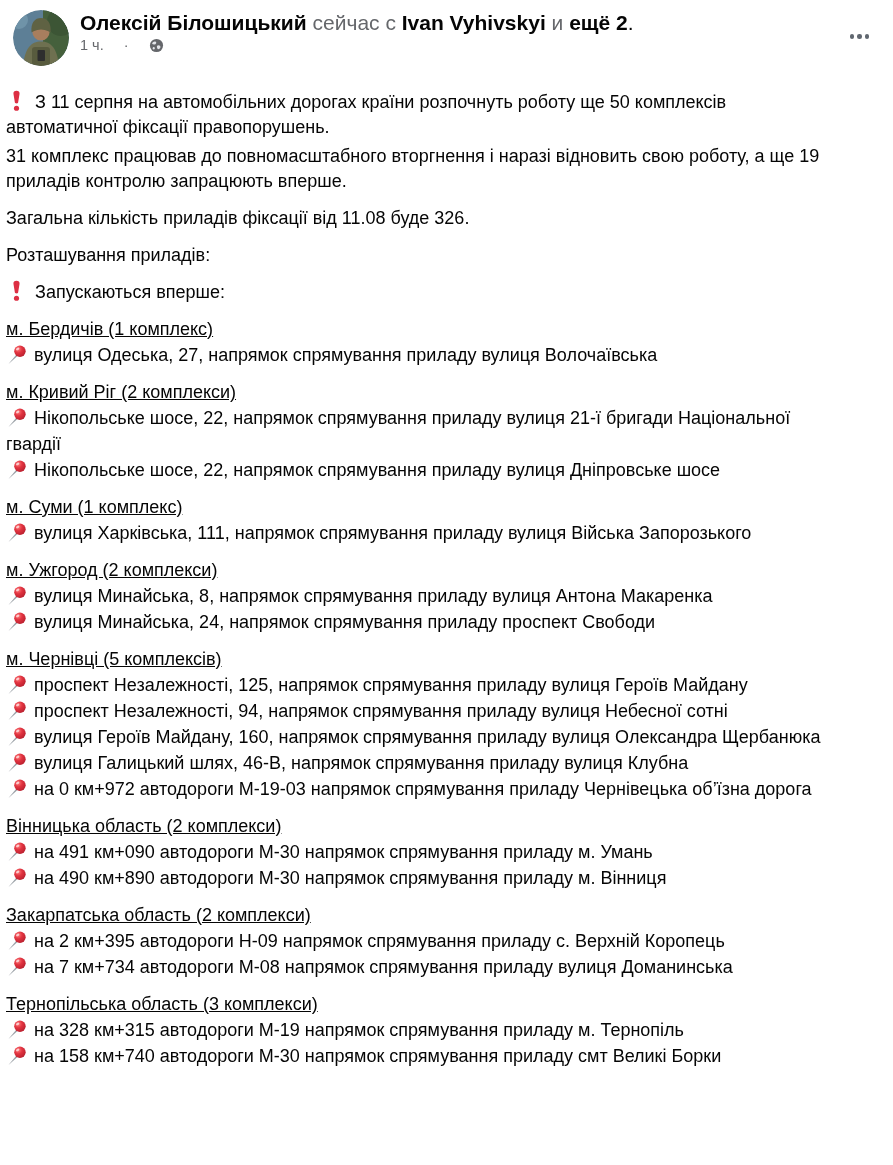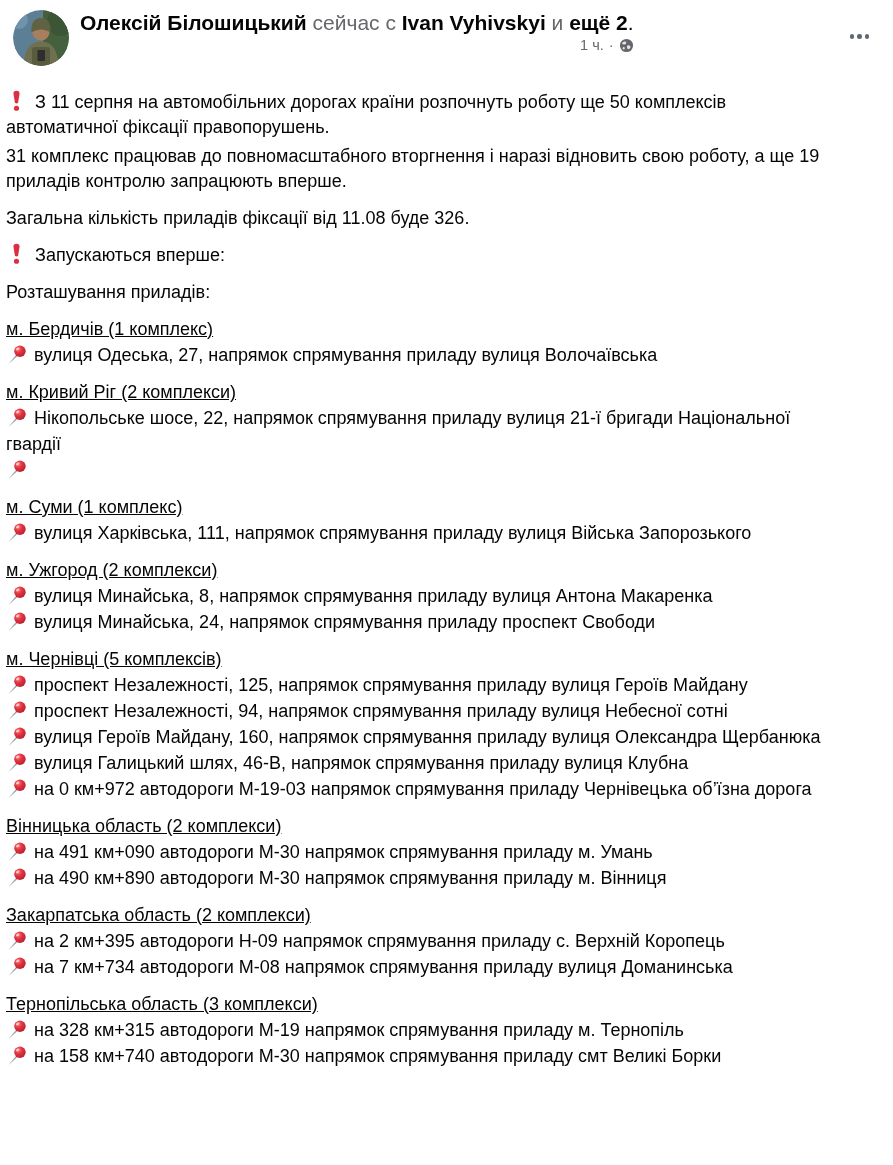--- a/index.html
+++ b/index.html
@@ -9,21 +9,21 @@
     color:#050505;
   }
   
   .header{display:flex;align-items:flex-start;padding:10px 16px 0 13px;position:relative;}
   .avatar{width:56px;height:56px;border-radius:50%;overflow:hidden;flex:0 0 56px;cursor:pointer;box-shadow:0 0 0 1px rgba(0,0,0,.08) inset;}
   .avatar svg{display:block;}
   .header-text{margin-left:11px;padding-top:1px;}
   .name-line{font-size:21px;line-height:23px;}
   .name-line .bold{font-weight:700;cursor:pointer;}
   .name-line .gray{color:#65676B;}
-  .time-line{font-size:14.5px;color:#65676B;display:flex;align-items:center;gap:5px;margin-top:3px;justify-content:flex-end;}
+  .time-line{font-size:14.5px;color:#65676B;display:flex;align-items:center;gap:20px;margin-top:3px;}
   .time-line .ts{cursor:pointer;}
   .more-btn{position:absolute;right:18px;top:24px;background:none;border:none;display:flex;gap:3px;padding:10px 6px;cursor:pointer;align-items:center;}
   .more-btn i{width:4.5px;height:4.5px;border-radius:50%;background:#606770;display:block;}
   
   .post-body{margin:24px 0 0 6px;width:826px;font-size:18px;}
   .block{margin-bottom:12px;line-height:25px;}
   .block.tight{margin-bottom:4px;}
   .group-heading{line-height:25px;text-decoration:underline;}
   .pin-line{line-height:26px;}
   .ex-icon{width:13px;height:21px;vertical-align:-3px;margin:0 7px 0 4px;}
@@ -84,27 +84,27 @@
 
   <div class="post-body">
       <div class="block tight">
   <svg class="ex-icon" viewBox="0 0 12 22">
     <path d="M6,0.8 C8.2,0.8 9.4,1.9 9.2,3.8 L7.7,13.2 C7.5,14.5 4.5,14.5 4.3,13.2 L2.8,3.8 C2.6,1.9 3.8,0.8 6,0.8 Z" fill="#DD2F44"></path>
     <circle cx="6" cy="19.1" r="2.7" fill="#DD2F44"></circle>
   </svg>
 <span>З 11 серпня на автомобільних дорогах країни розпочнуть роботу ще 50 комплексів автоматичної фіксації правопорушень.</span></div>
       <div class="block"><span>31 комплекс працював до повномасштабного вторгнення і наразі відновить свою роботу, а ще 19 приладів контролю запрацюють вперше.</span></div>
       <div class="block"><span>Загальна кількість приладів фіксації від 11.08 буде 326.</span></div>
+      <div class="block"><span>Розташування приладів:</span></div>
       <div class="block">
   <svg class="ex-icon" viewBox="0 0 12 22">
     <path d="M6,0.8 C8.2,0.8 9.4,1.9 9.2,3.8 L7.7,13.2 C7.5,14.5 4.5,14.5 4.3,13.2 L2.8,3.8 C2.6,1.9 3.8,0.8 6,0.8 Z" fill="#DD2F44"></path>
     <circle cx="6" cy="19.1" r="2.7" fill="#DD2F44"></circle>
   </svg>
 <span>Запускаються вперше:</span></div>
-      <div class="block"><span>Розташування приладів:</span></div>
       <div class="block">
         <div class="group-heading"><span>м. Бердичів (1 комплекс)</span></div>
         <div class="pin-line">
   <svg class="pin-icon" viewBox="0 0 22 22">
     <defs>
       <radialGradient id="pinhead" cx="35%" cy="30%" r="75%">
         <stop offset="0%" stop-color="#ff7d7d"></stop>
         <stop offset="45%" stop-color="#e23440"></stop>
         <stop offset="100%" stop-color="#b81f2e"></stop>
       </radialGradient>
@@ -137,231 +137,231 @@
       <radialGradient id="pinhead" cx="35%" cy="30%" r="75%">
         <stop offset="0%" stop-color="#ff7d7d"></stop>
         <stop offset="45%" stop-color="#e23440"></stop>
         <stop offset="100%" stop-color="#b81f2e"></stop>
       </radialGradient>
     </defs>
     <path d="M2.6,20.9 L11.4,10.6 L12.9,11.9 Z" fill="#9AA0A6"></path>
     <circle cx="14.6" cy="7.6" r="6" fill="url(#pinhead)"></circle>
     <ellipse cx="12.2" cy="5.2" rx="1.9" ry="1.3" fill="#ffffff" opacity="0.65" transform="rotate(-30 12.2 5.2)"></ellipse>
   </svg>
+<span>Нікопольське шосе, 22, напрямок спрямування приладу вулиця Дніпровське шосе</span></div>
+      </div>
+      <div class="block">
+        <div class="group-heading"><span>м. Суми (1 комплекс)</span></div>
+        <div class="pin-line">
+  <svg class="pin-icon" viewBox="0 0 22 22">
+    <defs>
+      <radialGradient id="pinhead" cx="35%" cy="30%" r="75%">
+        <stop offset="0%" stop-color="#ff7d7d"></stop>
+        <stop offset="45%" stop-color="#e23440"></stop>
+        <stop offset="100%" stop-color="#b81f2e"></stop>
+      </radialGradient>
+    </defs>
+    <path d="M2.6,20.9 L11.4,10.6 L12.9,11.9 Z" fill="#9AA0A6"></path>
+    <circle cx="14.6" cy="7.6" r="6" fill="url(#pinhead)"></circle>
+    <ellipse cx="12.2" cy="5.2" rx="1.9" ry="1.3" fill="#ffffff" opacity="0.65" transform="rotate(-30 12.2 5.2)"></ellipse>
+  </svg>
+<span>вулиця Харківська, 111, напрямок спрямування приладу вулиця Війська Запорозького</span></div>
+      </div>
+      <div class="block">
+        <div class="group-heading"><span>м. Ужгород (2 комплекси)</span></div>
+        <div class="pin-line">
+  <svg class="pin-icon" viewBox="0 0 22 22">
+    <defs>
+      <radialGradient id="pinhead" cx="35%" cy="30%" r="75%">
+        <stop offset="0%" stop-color="#ff7d7d"></stop>
+        <stop offset="45%" stop-color="#e23440"></stop>
+        <stop offset="100%" stop-color="#b81f2e"></stop>
+      </radialGradient>
+    </defs>
+    <path d="M2.6,20.9 L11.4,10.6 L12.9,11.9 Z" fill="#9AA0A6"></path>
+    <circle cx="14.6" cy="7.6" r="6" fill="url(#pinhead)"></circle>
+    <ellipse cx="12.2" cy="5.2" rx="1.9" ry="1.3" fill="#ffffff" opacity="0.65" transform="rotate(-30 12.2 5.2)"></ellipse>
+  </svg>
+<span>вулиця Минайська, 8, напрямок спрямування приладу вулиця Антона Макаренка</span></div>
+        <div class="pin-line">
+  <svg class="pin-icon" viewBox="0 0 22 22">
+    <defs>
+      <radialGradient id="pinhead" cx="35%" cy="30%" r="75%">
+        <stop offset="0%" stop-color="#ff7d7d"></stop>
+        <stop offset="45%" stop-color="#e23440"></stop>
+        <stop offset="100%" stop-color="#b81f2e"></stop>
+      </radialGradient>
+    </defs>
+    <path d="M2.6,20.9 L11.4,10.6 L12.9,11.9 Z" fill="#9AA0A6"></path>
+    <circle cx="14.6" cy="7.6" r="6" fill="url(#pinhead)"></circle>
+    <ellipse cx="12.2" cy="5.2" rx="1.9" ry="1.3" fill="#ffffff" opacity="0.65" transform="rotate(-30 12.2 5.2)"></ellipse>
+  </svg>
+<span>вулиця Минайська, 24, напрямок спрямування приладу проспект Свободи</span></div>
+      </div>
+      <div class="block">
+        <div class="group-heading"><span>м. Чернівці (5 комплексів)</span></div>
+        <div class="pin-line">
+  <svg class="pin-icon" viewBox="0 0 22 22">
+    <defs>
+      <radialGradient id="pinhead" cx="35%" cy="30%" r="75%">
+        <stop offset="0%" stop-color="#ff7d7d"></stop>
+        <stop offset="45%" stop-color="#e23440"></stop>
+        <stop offset="100%" stop-color="#b81f2e"></stop>
+      </radialGradient>
+    </defs>
+    <path d="M2.6,20.9 L11.4,10.6 L12.9,11.9 Z" fill="#9AA0A6"></path>
+    <circle cx="14.6" cy="7.6" r="6" fill="url(#pinhead)"></circle>
+    <ellipse cx="12.2" cy="5.2" rx="1.9" ry="1.3" fill="#ffffff" opacity="0.65" transform="rotate(-30 12.2 5.2)"></ellipse>
+  </svg>
+<span>проспект Незалежності, 125, напрямок спрямування приладу вулиця Героїв Майдану</span></div>
+        <div class="pin-line">
+  <svg class="pin-icon" viewBox="0 0 22 22">
+    <defs>
+      <radialGradient id="pinhead" cx="35%" cy="30%" r="75%">
+        <stop offset="0%" stop-color="#ff7d7d"></stop>
+        <stop offset="45%" stop-color="#e23440"></stop>
+        <stop offset="100%" stop-color="#b81f2e"></stop>
+      </radialGradient>
+    </defs>
+    <path d="M2.6,20.9 L11.4,10.6 L12.9,11.9 Z" fill="#9AA0A6"></path>
+    <circle cx="14.6" cy="7.6" r="6" fill="url(#pinhead)"></circle>
+    <ellipse cx="12.2" cy="5.2" rx="1.9" ry="1.3" fill="#ffffff" opacity="0.65" transform="rotate(-30 12.2 5.2)"></ellipse>
+  </svg>
+<span>проспект Незалежності, 94, напрямок спрямування приладу вулиця Небесної сотні</span></div>
+        <div class="pin-line">
+  <svg class="pin-icon" viewBox="0 0 22 22">
+    <defs>
+      <radialGradient id="pinhead" cx="35%" cy="30%" r="75%">
+        <stop offset="0%" stop-color="#ff7d7d"></stop>
+        <stop offset="45%" stop-color="#e23440"></stop>
+        <stop offset="100%" stop-color="#b81f2e"></stop>
+      </radialGradient>
+    </defs>
+    <path d="M2.6,20.9 L11.4,10.6 L12.9,11.9 Z" fill="#9AA0A6"></path>
+    <circle cx="14.6" cy="7.6" r="6" fill="url(#pinhead)"></circle>
+    <ellipse cx="12.2" cy="5.2" rx="1.9" ry="1.3" fill="#ffffff" opacity="0.65" transform="rotate(-30 12.2 5.2)"></ellipse>
+  </svg>
+<span>вулиця Героїв Майдану, 160, напрямок спрямування приладу вулиця Олександра Щербанюка</span></div>
+        <div class="pin-line">
+  <svg class="pin-icon" viewBox="0 0 22 22">
+    <defs>
+      <radialGradient id="pinhead" cx="35%" cy="30%" r="75%">
+        <stop offset="0%" stop-color="#ff7d7d"></stop>
+        <stop offset="45%" stop-color="#e23440"></stop>
+        <stop offset="100%" stop-color="#b81f2e"></stop>
+      </radialGradient>
+    </defs>
+    <path d="M2.6,20.9 L11.4,10.6 L12.9,11.9 Z" fill="#9AA0A6"></path>
+    <circle cx="14.6" cy="7.6" r="6" fill="url(#pinhead)"></circle>
+    <ellipse cx="12.2" cy="5.2" rx="1.9" ry="1.3" fill="#ffffff" opacity="0.65" transform="rotate(-30 12.2 5.2)"></ellipse>
+  </svg>
+<span>вулиця Галицький шлях, 46-В, напрямок спрямування приладу вулиця Клубна</span></div>
+        <div class="pin-line">
+  <svg class="pin-icon" viewBox="0 0 22 22">
+    <defs>
+      <radialGradient id="pinhead" cx="35%" cy="30%" r="75%">
+        <stop offset="0%" stop-color="#ff7d7d"></stop>
+        <stop offset="45%" stop-color="#e23440"></stop>
+        <stop offset="100%" stop-color="#b81f2e"></stop>
+      </radialGradient>
+    </defs>
+    <path d="M2.6,20.9 L11.4,10.6 L12.9,11.9 Z" fill="#9AA0A6"></path>
+    <circle cx="14.6" cy="7.6" r="6" fill="url(#pinhead)"></circle>
+    <ellipse cx="12.2" cy="5.2" rx="1.9" ry="1.3" fill="#ffffff" opacity="0.65" transform="rotate(-30 12.2 5.2)"></ellipse>
+  </svg>
+<span>на 0 км+972 автодороги М-19-03 напрямок спрямування приладу Чернівецька об’їзна дорога</span></div>
+      </div>
+      <div class="block">
+        <div class="group-heading"><span>Вінницька область (2 комплекси)</span></div>
+        <div class="pin-line">
+  <svg class="pin-icon" viewBox="0 0 22 22">
+    <defs>
+      <radialGradient id="pinhead" cx="35%" cy="30%" r="75%">
+        <stop offset="0%" stop-color="#ff7d7d"></stop>
+        <stop offset="45%" stop-color="#e23440"></stop>
+        <stop offset="100%" stop-color="#b81f2e"></stop>
+      </radialGradient>
+    </defs>
+    <path d="M2.6,20.9 L11.4,10.6 L12.9,11.9 Z" fill="#9AA0A6"></path>
+    <circle cx="14.6" cy="7.6" r="6" fill="url(#pinhead)"></circle>
+    <ellipse cx="12.2" cy="5.2" rx="1.9" ry="1.3" fill="#ffffff" opacity="0.65" transform="rotate(-30 12.2 5.2)"></ellipse>
+  </svg>
+<span>на 491 км+090 автодороги М-30 напрямок спрямування приладу м. Умань</span></div>
+        <div class="pin-line">
+  <svg class="pin-icon" viewBox="0 0 22 22">
+    <defs>
+      <radialGradient id="pinhead" cx="35%" cy="30%" r="75%">
+        <stop offset="0%" stop-color="#ff7d7d"></stop>
+        <stop offset="45%" stop-color="#e23440"></stop>
+        <stop offset="100%" stop-color="#b81f2e"></stop>
+      </radialGradient>
+    </defs>
+    <path d="M2.6,20.9 L11.4,10.6 L12.9,11.9 Z" fill="#9AA0A6"></path>
+    <circle cx="14.6" cy="7.6" r="6" fill="url(#pinhead)"></circle>
+    <ellipse cx="12.2" cy="5.2" rx="1.9" ry="1.3" fill="#ffffff" opacity="0.65" transform="rotate(-30 12.2 5.2)"></ellipse>
+  </svg>
+<span>на 490 км+890 автодороги М-30 напрямок спрямування приладу м. Вінниця</span></div>
+      </div>
+      <div class="block">
+        <div class="group-heading"><span>Закарпатська область (2 комплекси)</span></div>
+        <div class="pin-line">
+  <svg class="pin-icon" viewBox="0 0 22 22">
+    <defs>
+      <radialGradient id="pinhead" cx="35%" cy="30%" r="75%">
+        <stop offset="0%" stop-color="#ff7d7d"></stop>
+        <stop offset="45%" stop-color="#e23440"></stop>
+        <stop offset="100%" stop-color="#b81f2e"></stop>
+      </radialGradient>
+    </defs>
+    <path d="M2.6,20.9 L11.4,10.6 L12.9,11.9 Z" fill="#9AA0A6"></path>
+    <circle cx="14.6" cy="7.6" r="6" fill="url(#pinhead)"></circle>
+    <ellipse cx="12.2" cy="5.2" rx="1.9" ry="1.3" fill="#ffffff" opacity="0.65" transform="rotate(-30 12.2 5.2)"></ellipse>
+  </svg>
+<span>на 2 км+395 автодороги Н-09 напрямок спрямування приладу с. Верхній Коропець</span></div>
+        <div class="pin-line">
+  <svg class="pin-icon" viewBox="0 0 22 22">
+    <defs>
+      <radialGradient id="pinhead" cx="35%" cy="30%" r="75%">
+        <stop offset="0%" stop-color="#ff7d7d"></stop>
+        <stop offset="45%" stop-color="#e23440"></stop>
+        <stop offset="100%" stop-color="#b81f2e"></stop>
+      </radialGradient>
+    </defs>
+    <path d="M2.6,20.9 L11.4,10.6 L12.9,11.9 Z" fill="#9AA0A6"></path>
+    <circle cx="14.6" cy="7.6" r="6" fill="url(#pinhead)"></circle>
+    <ellipse cx="12.2" cy="5.2" rx="1.9" ry="1.3" fill="#ffffff" opacity="0.65" transform="rotate(-30 12.2 5.2)"></ellipse>
+  </svg>
+<span>на 7 км+734 автодороги М-08 напрямок спрямування приладу вулиця Доманинська</span></div>
+      </div>
+      <div class="block">
+        <div class="group-heading"><span>Тернопільська область (3 комплекси)</span></div>
+        <div class="pin-line">
+  <svg class="pin-icon" viewBox="0 0 22 22">
+    <defs>
+      <radialGradient id="pinhead" cx="35%" cy="30%" r="75%">
+        <stop offset="0%" stop-color="#ff7d7d"></stop>
+        <stop offset="45%" stop-color="#e23440"></stop>
+        <stop offset="100%" stop-color="#b81f2e"></stop>
+      </radialGradient>
+    </defs>
+    <path d="M2.6,20.9 L11.4,10.6 L12.9,11.9 Z" fill="#9AA0A6"></path>
+    <circle cx="14.6" cy="7.6" r="6" fill="url(#pinhead)"></circle>
+    <ellipse cx="12.2" cy="5.2" rx="1.9" ry="1.3" fill="#ffffff" opacity="0.65" transform="rotate(-30 12.2 5.2)"></ellipse>
+  </svg>
+<span>на 328 км+315 автодороги М-19 напрямок спрямування приладу м. Тернопіль</span></div>
+        <div class="pin-line">
+  <svg class="pin-icon" viewBox="0 0 22 22">
+    <defs>
+      <radialGradient id="pinhead" cx="35%" cy="30%" r="75%">
+        <stop offset="0%" stop-color="#ff7d7d"></stop>
+        <stop offset="45%" stop-color="#e23440"></stop>
+        <stop offset="100%" stop-color="#b81f2e"></stop>
+      </radialGradient>
+    </defs>
+    <path d="M2.6,20.9 L11.4,10.6 L12.9,11.9 Z" fill="#9AA0A6"></path>
+    <circle cx="14.6" cy="7.6" r="6" fill="url(#pinhead)"></circle>
+    <ellipse cx="12.2" cy="5.2" rx="1.9" ry="1.3" fill="#ffffff" opacity="0.65" transform="rotate(-30 12.2 5.2)"></ellipse>
+  </svg>
+<span>на 158 км+740 автодороги М-30 напрямок спрямування приладу смт Великі Борки</span></div>
+      </div>
+    </div>
+
 </div>
-      </div>
-      <div class="block">
-        <div class="group-heading"><span>м. Суми (1 комплекс)</span></div>
-        <div class="pin-line">
-  <svg class="pin-icon" viewBox="0 0 22 22">
-    <defs>
-      <radialGradient id="pinhead" cx="35%" cy="30%" r="75%">
-        <stop offset="0%" stop-color="#ff7d7d"></stop>
-        <stop offset="45%" stop-color="#e23440"></stop>
-        <stop offset="100%" stop-color="#b81f2e"></stop>
-      </radialGradient>
-    </defs>
-    <path d="M2.6,20.9 L11.4,10.6 L12.9,11.9 Z" fill="#9AA0A6"></path>
-    <circle cx="14.6" cy="7.6" r="6" fill="url(#pinhead)"></circle>
-    <ellipse cx="12.2" cy="5.2" rx="1.9" ry="1.3" fill="#ffffff" opacity="0.65" transform="rotate(-30 12.2 5.2)"></ellipse>
-  </svg>
-<span>вулиця Харківська, 111, напрямок спрямування приладу вулиця Війська Запорозького</span></div>
-      </div>
-      <div class="block">
-        <div class="group-heading"><span>м. Ужгород (2 комплекси)</span></div>
-        <div class="pin-line">
-  <svg class="pin-icon" viewBox="0 0 22 22">
-    <defs>
-      <radialGradient id="pinhead" cx="35%" cy="30%" r="75%">
-        <stop offset="0%" stop-color="#ff7d7d"></stop>
-        <stop offset="45%" stop-color="#e23440"></stop>
-        <stop offset="100%" stop-color="#b81f2e"></stop>
-      </radialGradient>
-    </defs>
-    <path d="M2.6,20.9 L11.4,10.6 L12.9,11.9 Z" fill="#9AA0A6"></path>
-    <circle cx="14.6" cy="7.6" r="6" fill="url(#pinhead)"></circle>
-    <ellipse cx="12.2" cy="5.2" rx="1.9" ry="1.3" fill="#ffffff" opacity="0.65" transform="rotate(-30 12.2 5.2)"></ellipse>
-  </svg>
-<span>вулиця Минайська, 8, напрямок спрямування приладу вулиця Антона Макаренка</span></div>
-        <div class="pin-line">
-  <svg class="pin-icon" viewBox="0 0 22 22">
-    <defs>
-      <radialGradient id="pinhead" cx="35%" cy="30%" r="75%">
-        <stop offset="0%" stop-color="#ff7d7d"></stop>
-        <stop offset="45%" stop-color="#e23440"></stop>
-        <stop offset="100%" stop-color="#b81f2e"></stop>
-      </radialGradient>
-    </defs>
-    <path d="M2.6,20.9 L11.4,10.6 L12.9,11.9 Z" fill="#9AA0A6"></path>
-    <circle cx="14.6" cy="7.6" r="6" fill="url(#pinhead)"></circle>
-    <ellipse cx="12.2" cy="5.2" rx="1.9" ry="1.3" fill="#ffffff" opacity="0.65" transform="rotate(-30 12.2 5.2)"></ellipse>
-  </svg>
-<span>вулиця Минайська, 24, напрямок спрямування приладу проспект Свободи</span></div>
-      </div>
-      <div class="block">
-        <div class="group-heading"><span>м. Чернівці (5 комплексів)</span></div>
-        <div class="pin-line">
-  <svg class="pin-icon" viewBox="0 0 22 22">
-    <defs>
-      <radialGradient id="pinhead" cx="35%" cy="30%" r="75%">
-        <stop offset="0%" stop-color="#ff7d7d"></stop>
-        <stop offset="45%" stop-color="#e23440"></stop>
-        <stop offset="100%" stop-color="#b81f2e"></stop>
-      </radialGradient>
-    </defs>
-    <path d="M2.6,20.9 L11.4,10.6 L12.9,11.9 Z" fill="#9AA0A6"></path>
-    <circle cx="14.6" cy="7.6" r="6" fill="url(#pinhead)"></circle>
-    <ellipse cx="12.2" cy="5.2" rx="1.9" ry="1.3" fill="#ffffff" opacity="0.65" transform="rotate(-30 12.2 5.2)"></ellipse>
-  </svg>
-<span>проспект Незалежності, 125, напрямок спрямування приладу вулиця Героїв Майдану</span></div>
-        <div class="pin-line">
-  <svg class="pin-icon" viewBox="0 0 22 22">
-    <defs>
-      <radialGradient id="pinhead" cx="35%" cy="30%" r="75%">
-        <stop offset="0%" stop-color="#ff7d7d"></stop>
-        <stop offset="45%" stop-color="#e23440"></stop>
-        <stop offset="100%" stop-color="#b81f2e"></stop>
-      </radialGradient>
-    </defs>
-    <path d="M2.6,20.9 L11.4,10.6 L12.9,11.9 Z" fill="#9AA0A6"></path>
-    <circle cx="14.6" cy="7.6" r="6" fill="url(#pinhead)"></circle>
-    <ellipse cx="12.2" cy="5.2" rx="1.9" ry="1.3" fill="#ffffff" opacity="0.65" transform="rotate(-30 12.2 5.2)"></ellipse>
-  </svg>
-<span>проспект Незалежності, 94, напрямок спрямування приладу вулиця Небесної сотні</span></div>
-        <div class="pin-line">
-  <svg class="pin-icon" viewBox="0 0 22 22">
-    <defs>
-      <radialGradient id="pinhead" cx="35%" cy="30%" r="75%">
-        <stop offset="0%" stop-color="#ff7d7d"></stop>
-        <stop offset="45%" stop-color="#e23440"></stop>
-        <stop offset="100%" stop-color="#b81f2e"></stop>
-      </radialGradient>
-    </defs>
-    <path d="M2.6,20.9 L11.4,10.6 L12.9,11.9 Z" fill="#9AA0A6"></path>
-    <circle cx="14.6" cy="7.6" r="6" fill="url(#pinhead)"></circle>
-    <ellipse cx="12.2" cy="5.2" rx="1.9" ry="1.3" fill="#ffffff" opacity="0.65" transform="rotate(-30 12.2 5.2)"></ellipse>
-  </svg>
-<span>вулиця Героїв Майдану, 160, напрямок спрямування приладу вулиця Олександра Щербанюка</span></div>
-        <div class="pin-line">
-  <svg class="pin-icon" viewBox="0 0 22 22">
-    <defs>
-      <radialGradient id="pinhead" cx="35%" cy="30%" r="75%">
-        <stop offset="0%" stop-color="#ff7d7d"></stop>
-        <stop offset="45%" stop-color="#e23440"></stop>
-        <stop offset="100%" stop-color="#b81f2e"></stop>
-      </radialGradient>
-    </defs>
-    <path d="M2.6,20.9 L11.4,10.6 L12.9,11.9 Z" fill="#9AA0A6"></path>
-    <circle cx="14.6" cy="7.6" r="6" fill="url(#pinhead)"></circle>
-    <ellipse cx="12.2" cy="5.2" rx="1.9" ry="1.3" fill="#ffffff" opacity="0.65" transform="rotate(-30 12.2 5.2)"></ellipse>
-  </svg>
-<span>вулиця Галицький шлях, 46-В, напрямок спрямування приладу вулиця Клубна</span></div>
-        <div class="pin-line">
-  <svg class="pin-icon" viewBox="0 0 22 22">
-    <defs>
-      <radialGradient id="pinhead" cx="35%" cy="30%" r="75%">
-        <stop offset="0%" stop-color="#ff7d7d"></stop>
-        <stop offset="45%" stop-color="#e23440"></stop>
-        <stop offset="100%" stop-color="#b81f2e"></stop>
-      </radialGradient>
-    </defs>
-    <path d="M2.6,20.9 L11.4,10.6 L12.9,11.9 Z" fill="#9AA0A6"></path>
-    <circle cx="14.6" cy="7.6" r="6" fill="url(#pinhead)"></circle>
-    <ellipse cx="12.2" cy="5.2" rx="1.9" ry="1.3" fill="#ffffff" opacity="0.65" transform="rotate(-30 12.2 5.2)"></ellipse>
-  </svg>
-<span>на 0 км+972 автодороги М-19-03 напрямок спрямування приладу Чернівецька об’їзна дорога</span></div>
-      </div>
-      <div class="block">
-        <div class="group-heading"><span>Вінницька область (2 комплекси)</span></div>
-        <div class="pin-line">
-  <svg class="pin-icon" viewBox="0 0 22 22">
-    <defs>
-      <radialGradient id="pinhead" cx="35%" cy="30%" r="75%">
-        <stop offset="0%" stop-color="#ff7d7d"></stop>
-        <stop offset="45%" stop-color="#e23440"></stop>
-        <stop offset="100%" stop-color="#b81f2e"></stop>
-      </radialGradient>
-    </defs>
-    <path d="M2.6,20.9 L11.4,10.6 L12.9,11.9 Z" fill="#9AA0A6"></path>
-    <circle cx="14.6" cy="7.6" r="6" fill="url(#pinhead)"></circle>
-    <ellipse cx="12.2" cy="5.2" rx="1.9" ry="1.3" fill="#ffffff" opacity="0.65" transform="rotate(-30 12.2 5.2)"></ellipse>
-  </svg>
-<span>на 491 км+090 автодороги М-30 напрямок спрямування приладу м. Умань</span></div>
-        <div class="pin-line">
-  <svg class="pin-icon" viewBox="0 0 22 22">
-    <defs>
-      <radialGradient id="pinhead" cx="35%" cy="30%" r="75%">
-        <stop offset="0%" stop-color="#ff7d7d"></stop>
-        <stop offset="45%" stop-color="#e23440"></stop>
-        <stop offset="100%" stop-color="#b81f2e"></stop>
-      </radialGradient>
-    </defs>
-    <path d="M2.6,20.9 L11.4,10.6 L12.9,11.9 Z" fill="#9AA0A6"></path>
-    <circle cx="14.6" cy="7.6" r="6" fill="url(#pinhead)"></circle>
-    <ellipse cx="12.2" cy="5.2" rx="1.9" ry="1.3" fill="#ffffff" opacity="0.65" transform="rotate(-30 12.2 5.2)"></ellipse>
-  </svg>
-<span>на 490 км+890 автодороги М-30 напрямок спрямування приладу м. Вінниця</span></div>
-      </div>
-      <div class="block">
-        <div class="group-heading"><span>Закарпатська область (2 комплекси)</span></div>
-        <div class="pin-line">
-  <svg class="pin-icon" viewBox="0 0 22 22">
-    <defs>
-      <radialGradient id="pinhead" cx="35%" cy="30%" r="75%">
-        <stop offset="0%" stop-color="#ff7d7d"></stop>
-        <stop offset="45%" stop-color="#e23440"></stop>
-        <stop offset="100%" stop-color="#b81f2e"></stop>
-      </radialGradient>
-    </defs>
-    <path d="M2.6,20.9 L11.4,10.6 L12.9,11.9 Z" fill="#9AA0A6"></path>
-    <circle cx="14.6" cy="7.6" r="6" fill="url(#pinhead)"></circle>
-    <ellipse cx="12.2" cy="5.2" rx="1.9" ry="1.3" fill="#ffffff" opacity="0.65" transform="rotate(-30 12.2 5.2)"></ellipse>
-  </svg>
-<span>на 2 км+395 автодороги Н-09 напрямок спрямування приладу с. Верхній Коропець</span></div>
-        <div class="pin-line">
-  <svg class="pin-icon" viewBox="0 0 22 22">
-    <defs>
-      <radialGradient id="pinhead" cx="35%" cy="30%" r="75%">
-        <stop offset="0%" stop-color="#ff7d7d"></stop>
-        <stop offset="45%" stop-color="#e23440"></stop>
-        <stop offset="100%" stop-color="#b81f2e"></stop>
-      </radialGradient>
-    </defs>
-    <path d="M2.6,20.9 L11.4,10.6 L12.9,11.9 Z" fill="#9AA0A6"></path>
-    <circle cx="14.6" cy="7.6" r="6" fill="url(#pinhead)"></circle>
-    <ellipse cx="12.2" cy="5.2" rx="1.9" ry="1.3" fill="#ffffff" opacity="0.65" transform="rotate(-30 12.2 5.2)"></ellipse>
-  </svg>
-<span>на 7 км+734 автодороги М-08 напрямок спрямування приладу вулиця Доманинська</span></div>
-      </div>
-      <div class="block">
-        <div class="group-heading"><span>Тернопільська область (3 комплекси)</span></div>
-        <div class="pin-line">
-  <svg class="pin-icon" viewBox="0 0 22 22">
-    <defs>
-      <radialGradient id="pinhead" cx="35%" cy="30%" r="75%">
-        <stop offset="0%" stop-color="#ff7d7d"></stop>
-        <stop offset="45%" stop-color="#e23440"></stop>
-        <stop offset="100%" stop-color="#b81f2e"></stop>
-      </radialGradient>
-    </defs>
-    <path d="M2.6,20.9 L11.4,10.6 L12.9,11.9 Z" fill="#9AA0A6"></path>
-    <circle cx="14.6" cy="7.6" r="6" fill="url(#pinhead)"></circle>
-    <ellipse cx="12.2" cy="5.2" rx="1.9" ry="1.3" fill="#ffffff" opacity="0.65" transform="rotate(-30 12.2 5.2)"></ellipse>
-  </svg>
-<span>на 328 км+315 автодороги М-19 напрямок спрямування приладу м. Тернопіль</span></div>
-        <div class="pin-line">
-  <svg class="pin-icon" viewBox="0 0 22 22">
-    <defs>
-      <radialGradient id="pinhead" cx="35%" cy="30%" r="75%">
-        <stop offset="0%" stop-color="#ff7d7d"></stop>
-        <stop offset="45%" stop-color="#e23440"></stop>
-        <stop offset="100%" stop-color="#b81f2e"></stop>
-      </radialGradient>
-    </defs>
-    <path d="M2.6,20.9 L11.4,10.6 L12.9,11.9 Z" fill="#9AA0A6"></path>
-    <circle cx="14.6" cy="7.6" r="6" fill="url(#pinhead)"></circle>
-    <ellipse cx="12.2" cy="5.2" rx="1.9" ry="1.3" fill="#ffffff" opacity="0.65" transform="rotate(-30 12.2 5.2)"></ellipse>
-  </svg>
-<span>на 158 км+740 автодороги М-30 напрямок спрямування приладу смт Великі Борки</span></div>
-      </div>
-    </div>
-
-</div>
 
 </body></html>

